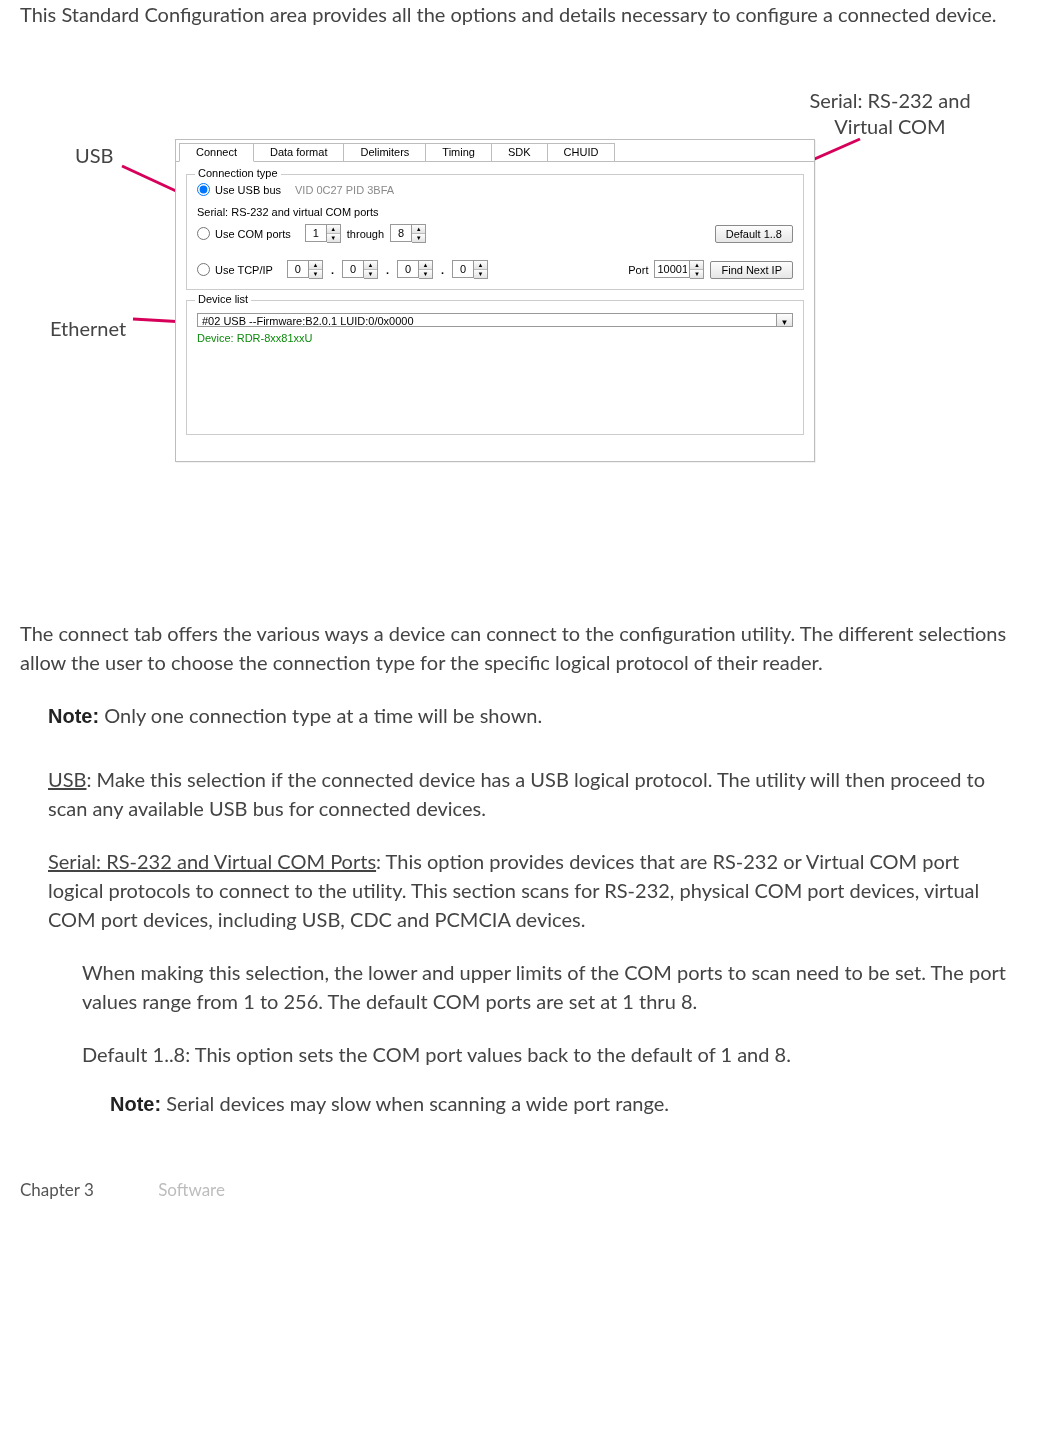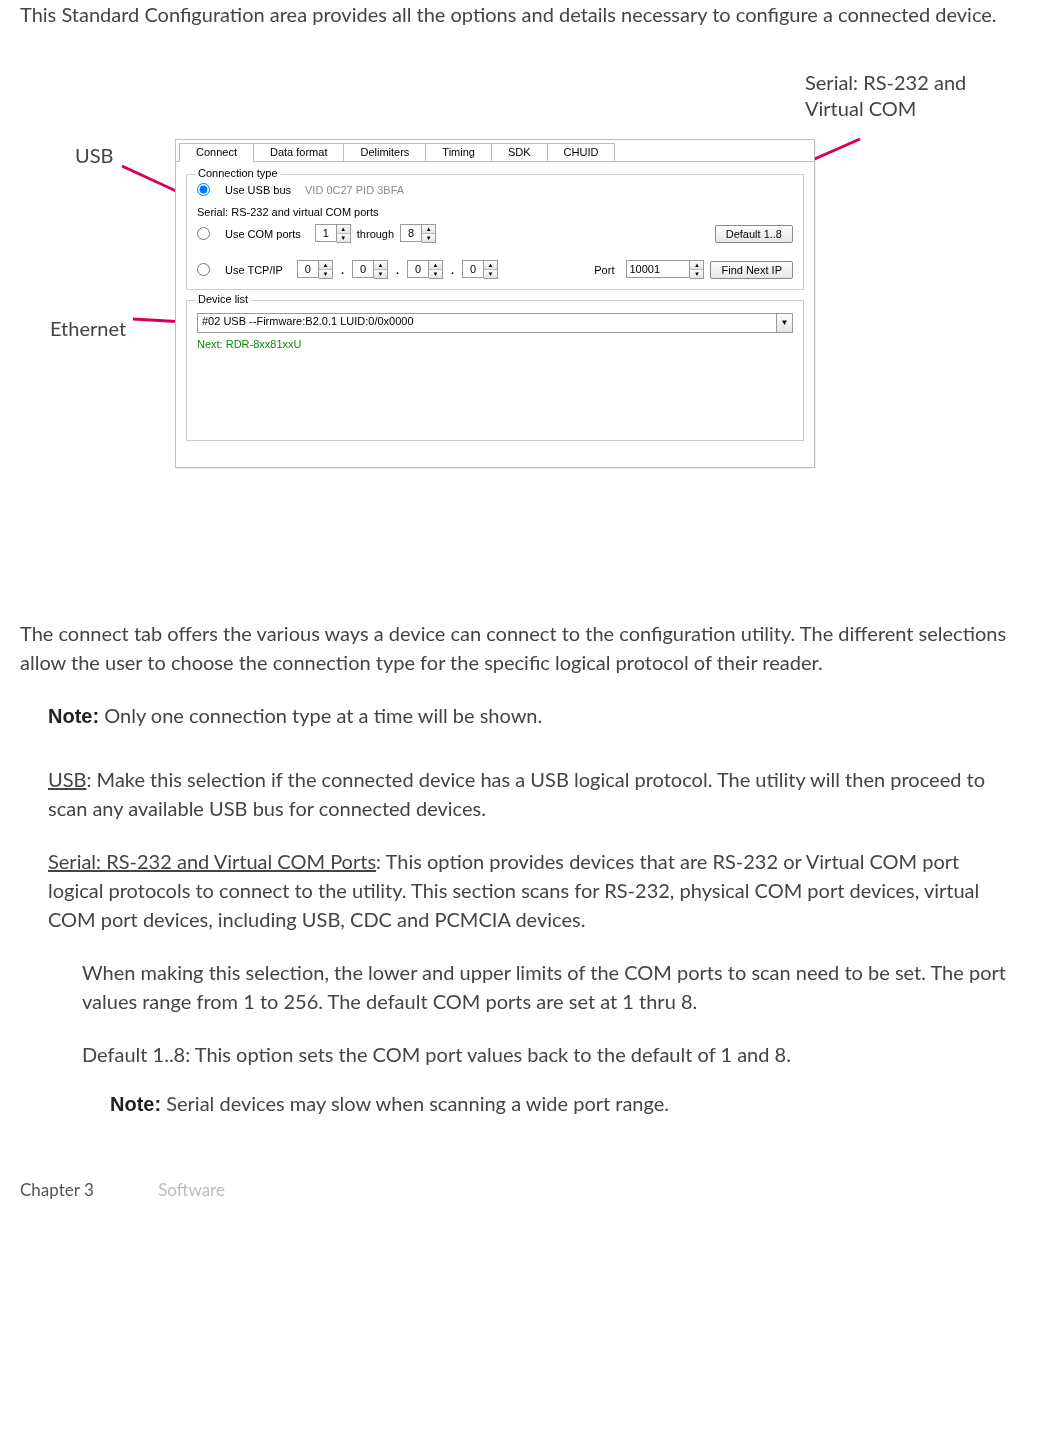--- a/index.html
+++ b/index.html
@@ -19,21 +19,21 @@
     position: relative;
     height: 470px;
     margin-bottom: 80px;
   }
   .callout {
     position: absolute;
     font-size: 20px;
     color: #444;
   }
   .callout.usb  { left: 55px;  top: 74px; }
-  .callout.serial { left: 785px; top: 0px; width: 170px; line-height: 1.3; }
+  .callout.serial { left: 785px; top: 18px; text-align: center; width: 170px; line-height: 1.3; }
   .callout.eth  { left: 30px;  top: 247px; }
 
   
   .arrow {
     position: absolute;
   }
 
   
   .dialog {
     position: absolute;
@@ -79,39 +79,39 @@
     position: absolute;
     top: -8px;
     left: 8px;
     background: #fff;
     padding: 0 3px;
     font-size: 11px;
   }
   .sub-title { margin: 2px 0 6px 0; font-size: 11px; }
   .rowx { display: flex; align-items: center; gap: 6px; }
   .radio {
-    display: inline-flex; align-items: center; gap: 15px;
+    display: inline-flex; align-items: center; gap: 5px;
     margin-right: 8px;
     justify-content: center;
   }
   .radio input { margin: 0; }
   .faded { color: #8a8a8a; }
   .spinner {
     display: inline-flex; align-items: stretch;
   }
   .spinner input {
     width: 28px;
     height: 18px;
     border: 1px solid #999;
     font-size: 11px;
     text-align: center;
     padding: 0 2px;
   }
   .spinner.small input { width: 22px; }
-  .spinner.port input { width: 64px; text-align: left;  margin-left: 6px;}
+  .spinner.port input { width: 36px; text-align: left; }
   .spinbtns {
     display: flex; flex-direction: column;
     border: 1px solid #999;
     border-left: none;
     width: 14px;
   }
   .spinbtns span {
     flex: 1;
     font-size: 6px;
     line-height: 8px;
@@ -127,21 +127,21 @@
     font-size: 11px;
     cursor: pointer;
     border-radius: 2px;
   }
   .right { margin-left: auto; }
   .dot { padding: 0 2px; font-weight: bold; }
 
   .dropdown {
     display: flex;
     border: 1px solid #999;
-    height: 20px;
+    height: 14px;
     margin-top: 4px;
     gap: 8px;
   }
   .dropdown .val {
     flex: 1;
     padding: 1px 4px;
     font-size: 11px;
     overflow: hidden;
   }
   .dropdown .arrowbtn {
@@ -305,21 +305,21 @@
             <button class="btn">Find Next IP</button>
           </div>
         </div>
 
         <div class="group" style="padding-bottom:90px;">
           <div class="group-title">Device list</div>
           <div class="dropdown">
             <div class="val">#02 USB --Firmware:B2.0.1 LUID:0/0x0000</div>
             <div class="arrowbtn">▼</div>
           </div>
-          <div class="model">Next: RDR-8xx81xxU</div>
+          <div class="model">Device: RDR-8xx81xxU</div>
         </div>
       </div>
     </div>
 
   </div>
 
 
   <p class="body-p">The connect tab offers the various ways a device can connect to the configuration utility. The different selections allow the user to choose the connection type for the specific logical protocol of their reader.</p>
 
   <p class="body-p note-line">

